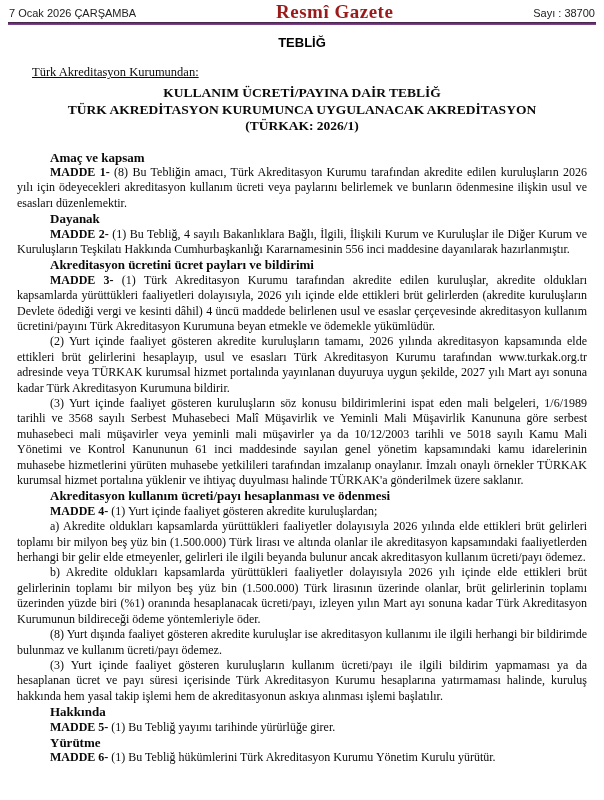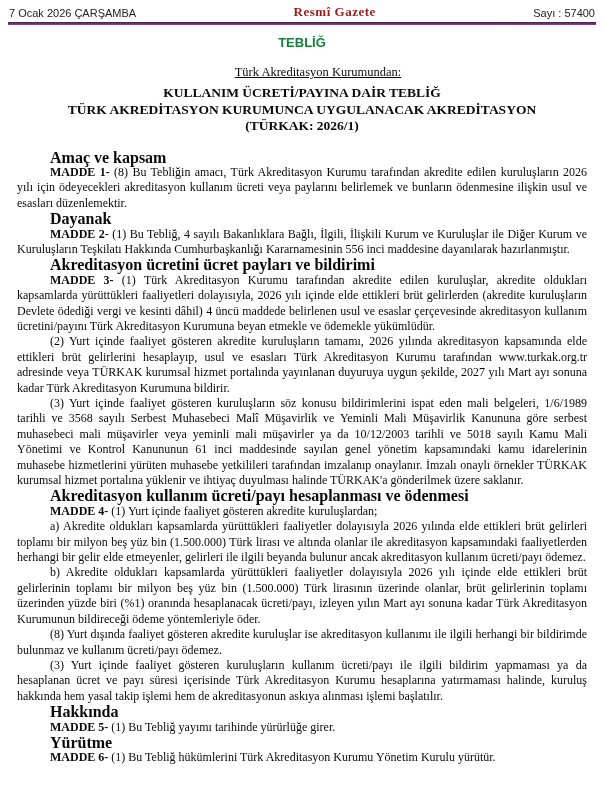--- a/index.html
+++ b/index.html
@@ -26,89 +26,88 @@
     font-family: "Liberation Sans", sans-serif;
     font-size: 11px;
     color: #222;
     padding-bottom: 2px;
     white-space: nowrap;
   }
   .masthead .gazette-title {
     margin: 0;
     font-family: "Liberation Serif", serif;
     font-weight: bold;
-    font-size: 13px;
+    font-size: 19px;
     line-height: 19px;
     color: #9a1b1b;
     letter-spacing: 0.5px;
     white-space: nowrap;
     text-align: right;
   }
   .header-rule {
     margin: 1px 8px 0 8px;
     height: 3px;
     background: linear-gradient(#3c1f40, #8a4a99);
     border: none;
   }
 
   
   .section-label {
     margin-top: 10px;
     text-align: center;
     font-family: "Liberation Sans", sans-serif;
     font-weight: 700;
     font-size: 13px;
-    color: #15803d;
+    color: #000000;
   }
 
   
   .from {
     margin: 15px 0 5px 32px;
     font-size: 12.5px;
     text-decoration: underline;
-    text-align: center;
   }
   .doc-title {
     text-align: center;
     font-weight: bold;
     font-size: 13.5px;
     line-height: 16.5px;
     margin: 2px 30px 0 30px;
   }
 
   
   .body {
     margin-top: 15px;
     padding: 0 17px;
     font-size: 12px;
     line-height: 15.4px;
     text-align: justify;
   }
   .body h3.heading {
     margin: 0 0 0 33px;
-    font-size: 16px;
+    font-size: 13px;
     font-weight: bold;
     line-height: 15.4px;
     text-align: left;
   }
   .body p.para {
     margin: 0;
     text-indent: 33px;
   }
   .body p.para .lead { font-weight: bold; }
 </style>
 </head>
 <body>
 
 <div class="page">
 
   <div class="masthead">
     <span class="date">7 Ocak 2026 ÇARŞAMBA</span>
     <h1 class="gazette-title">Resmî Gazete</h1>
-    <span class="issue">Sayı : 57400</span>
+    <span class="issue">Sayı : 38700</span>
   </div>
 
   <div class="header-rule"></div>
 
   <div class="section-label">TEBLİĞ</div>
 
   <div class="from">Türk Akreditasyon Kurumundan:</div>
 
   <div class="doc-title">
     <div>KULLANIM ÜCRETİ/PAYINA DAİR TEBLİĞ</div>

